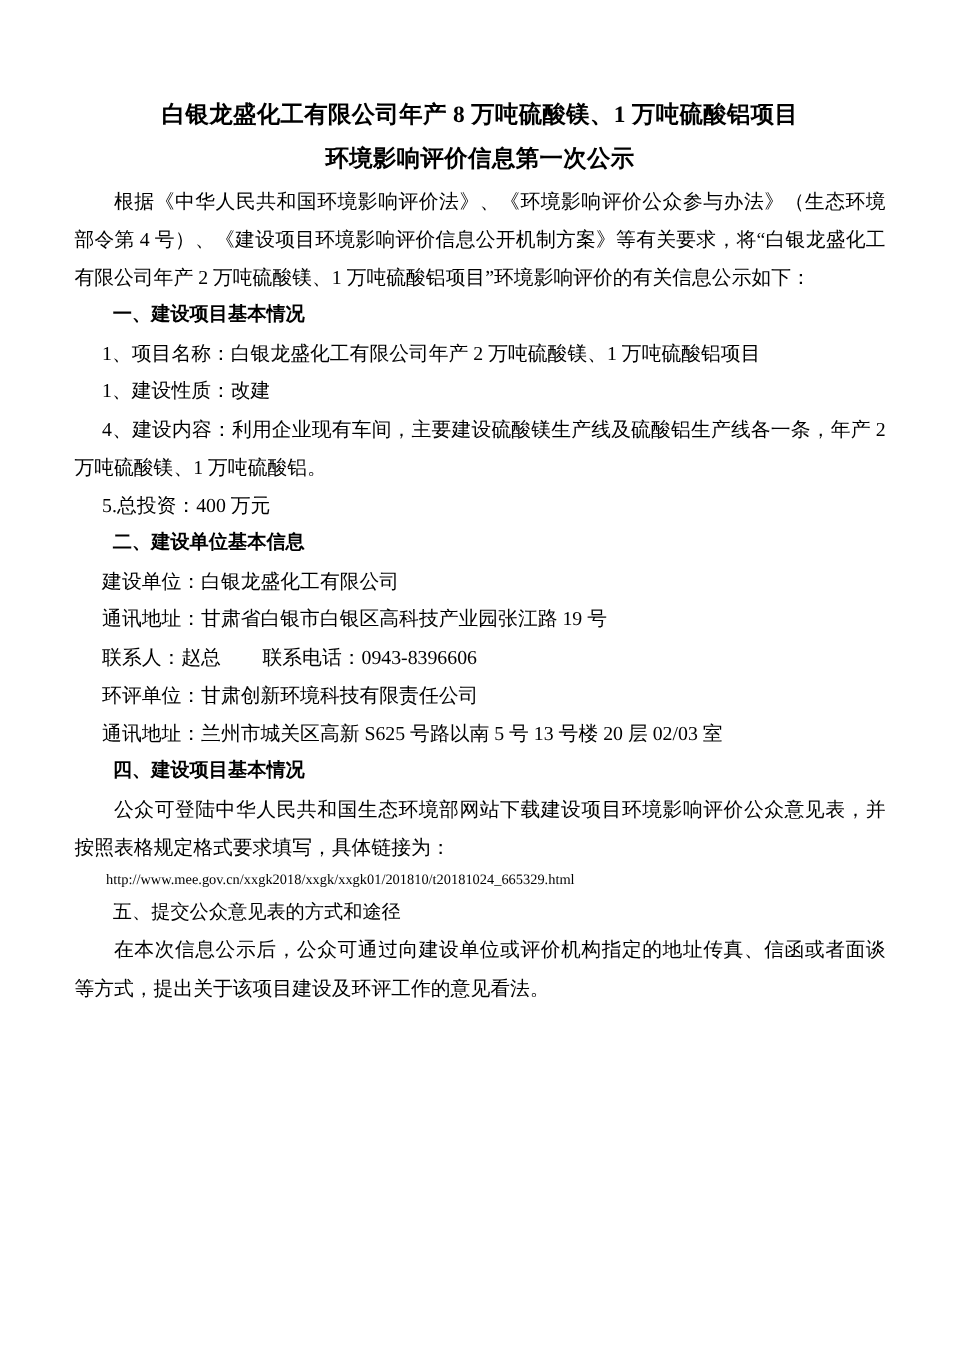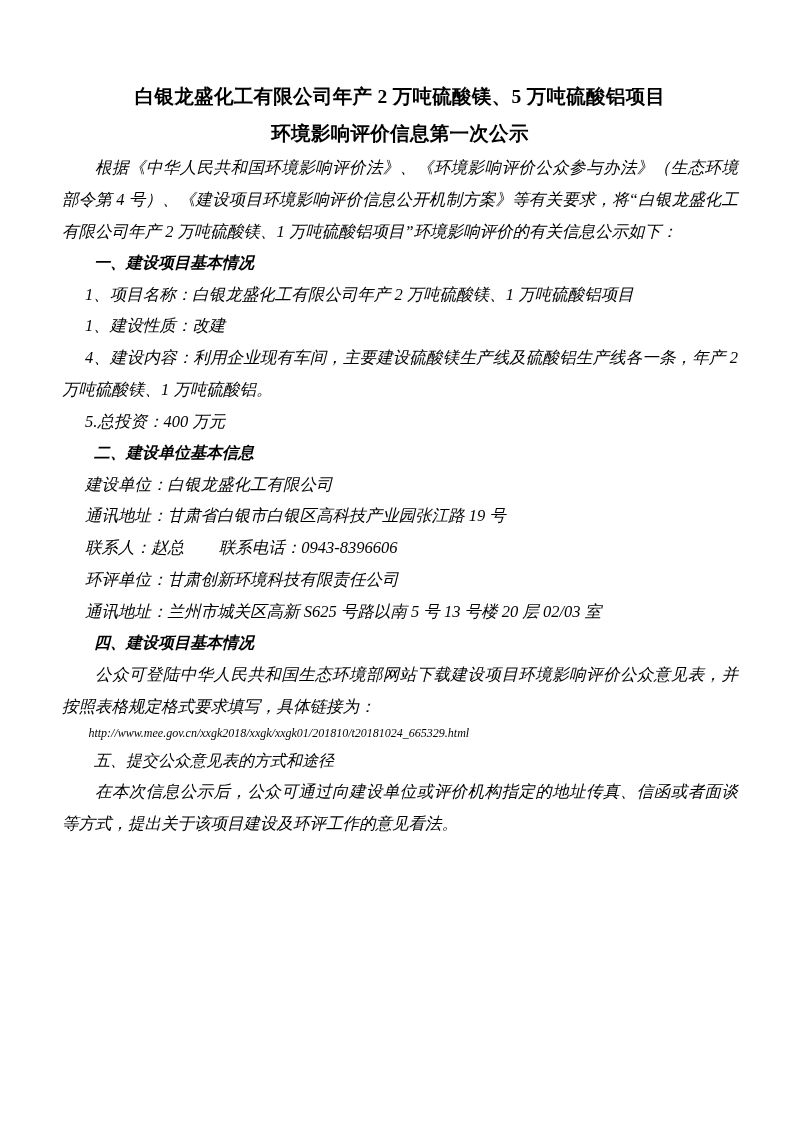--- a/index.html
+++ b/index.html
@@ -23,27 +23,27 @@
   .doc-title {
     text-align: center;
     font-weight: bold;
     font-size: 19.5px;
     line-height: 1.9;
     letter-spacing: 0.3px;
     color: #000;
   }
   .doc-title .line2 {
     display: block;
+    font-family: Liberation Mono, monospace;
   }
   .body-text {
     font-size: 16.5px;
     line-height: 1.93;
     color: #000;
     text-align: justify;
-    font-style: italic;
   }
   p {
     margin: 0;
   }
   .indent2 {
     text-indent: 2em;
   }
   .section-head {
     font-weight: bold;
     text-indent: 2em;
@@ -65,21 +65,21 @@
     display: inline-block;
     width: 1.2em;
   }
 </style>
 </head>
 <body>
 
 <div class="page">
 
   <div class="doc-title">
-    <span>白银龙盛化工有限公司年产 2 万吨硫酸镁、5 万吨硫酸铝项目</span>
+    <span>白银龙盛化工有限公司年产 8 万吨硫酸镁、1 万吨硫酸铝项目</span>
     <span class="line2">环境影响评价信息第一次公示</span>
   </div>
 
   <div class="body-text">
 
     <p class="indent2">根据《中华人民共和国环境影响评价法》、《环境影响评价公众参与办法》（生态环境部令第 4 号）、《建设项目环境影响评价信息公开机制方案》等有关要求，将“白银龙盛化工有限公司年产 2 万吨硫酸镁、1 万吨硫酸铝项目”环境影响评价的有关信息公示如下：</p>
 
     <p class="section-head">一、建设项目基本情况</p>
     <p class="sub-item">1、项目名称：白银龙盛化工有限公司年产 2 万吨硫酸镁、1 万吨硫酸铝项目</p>
     <p class="sub-item">1、建设性质：改建</p>

